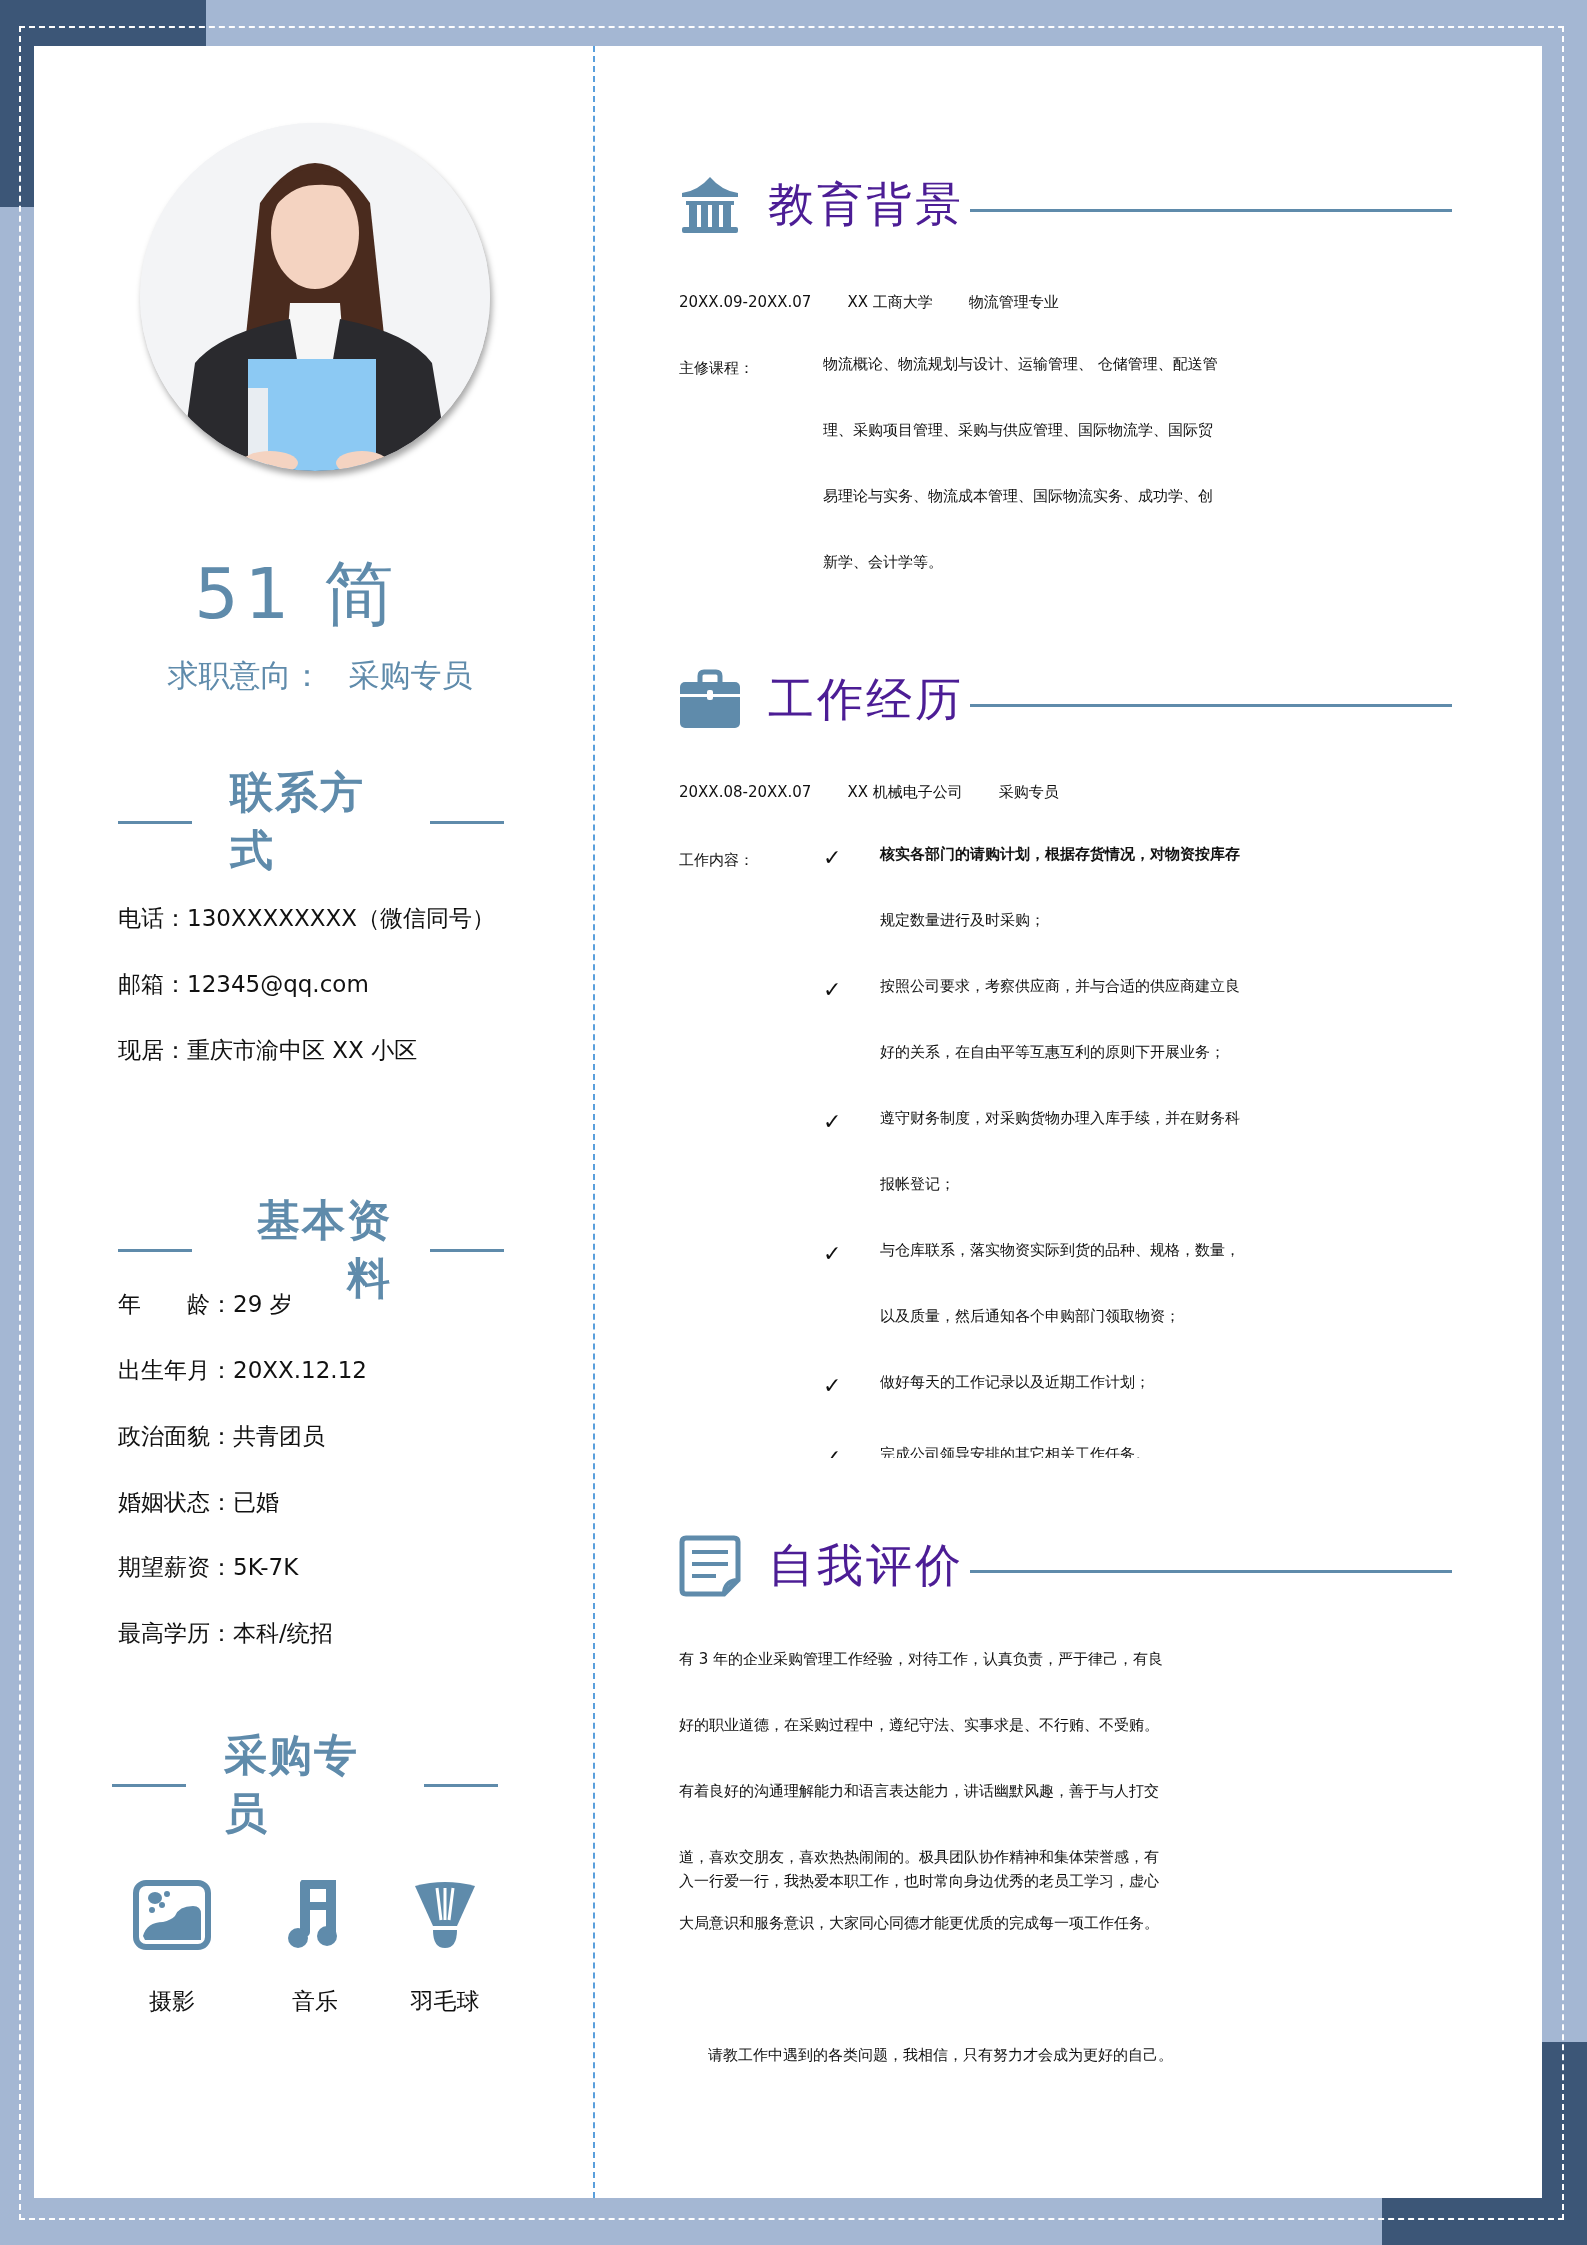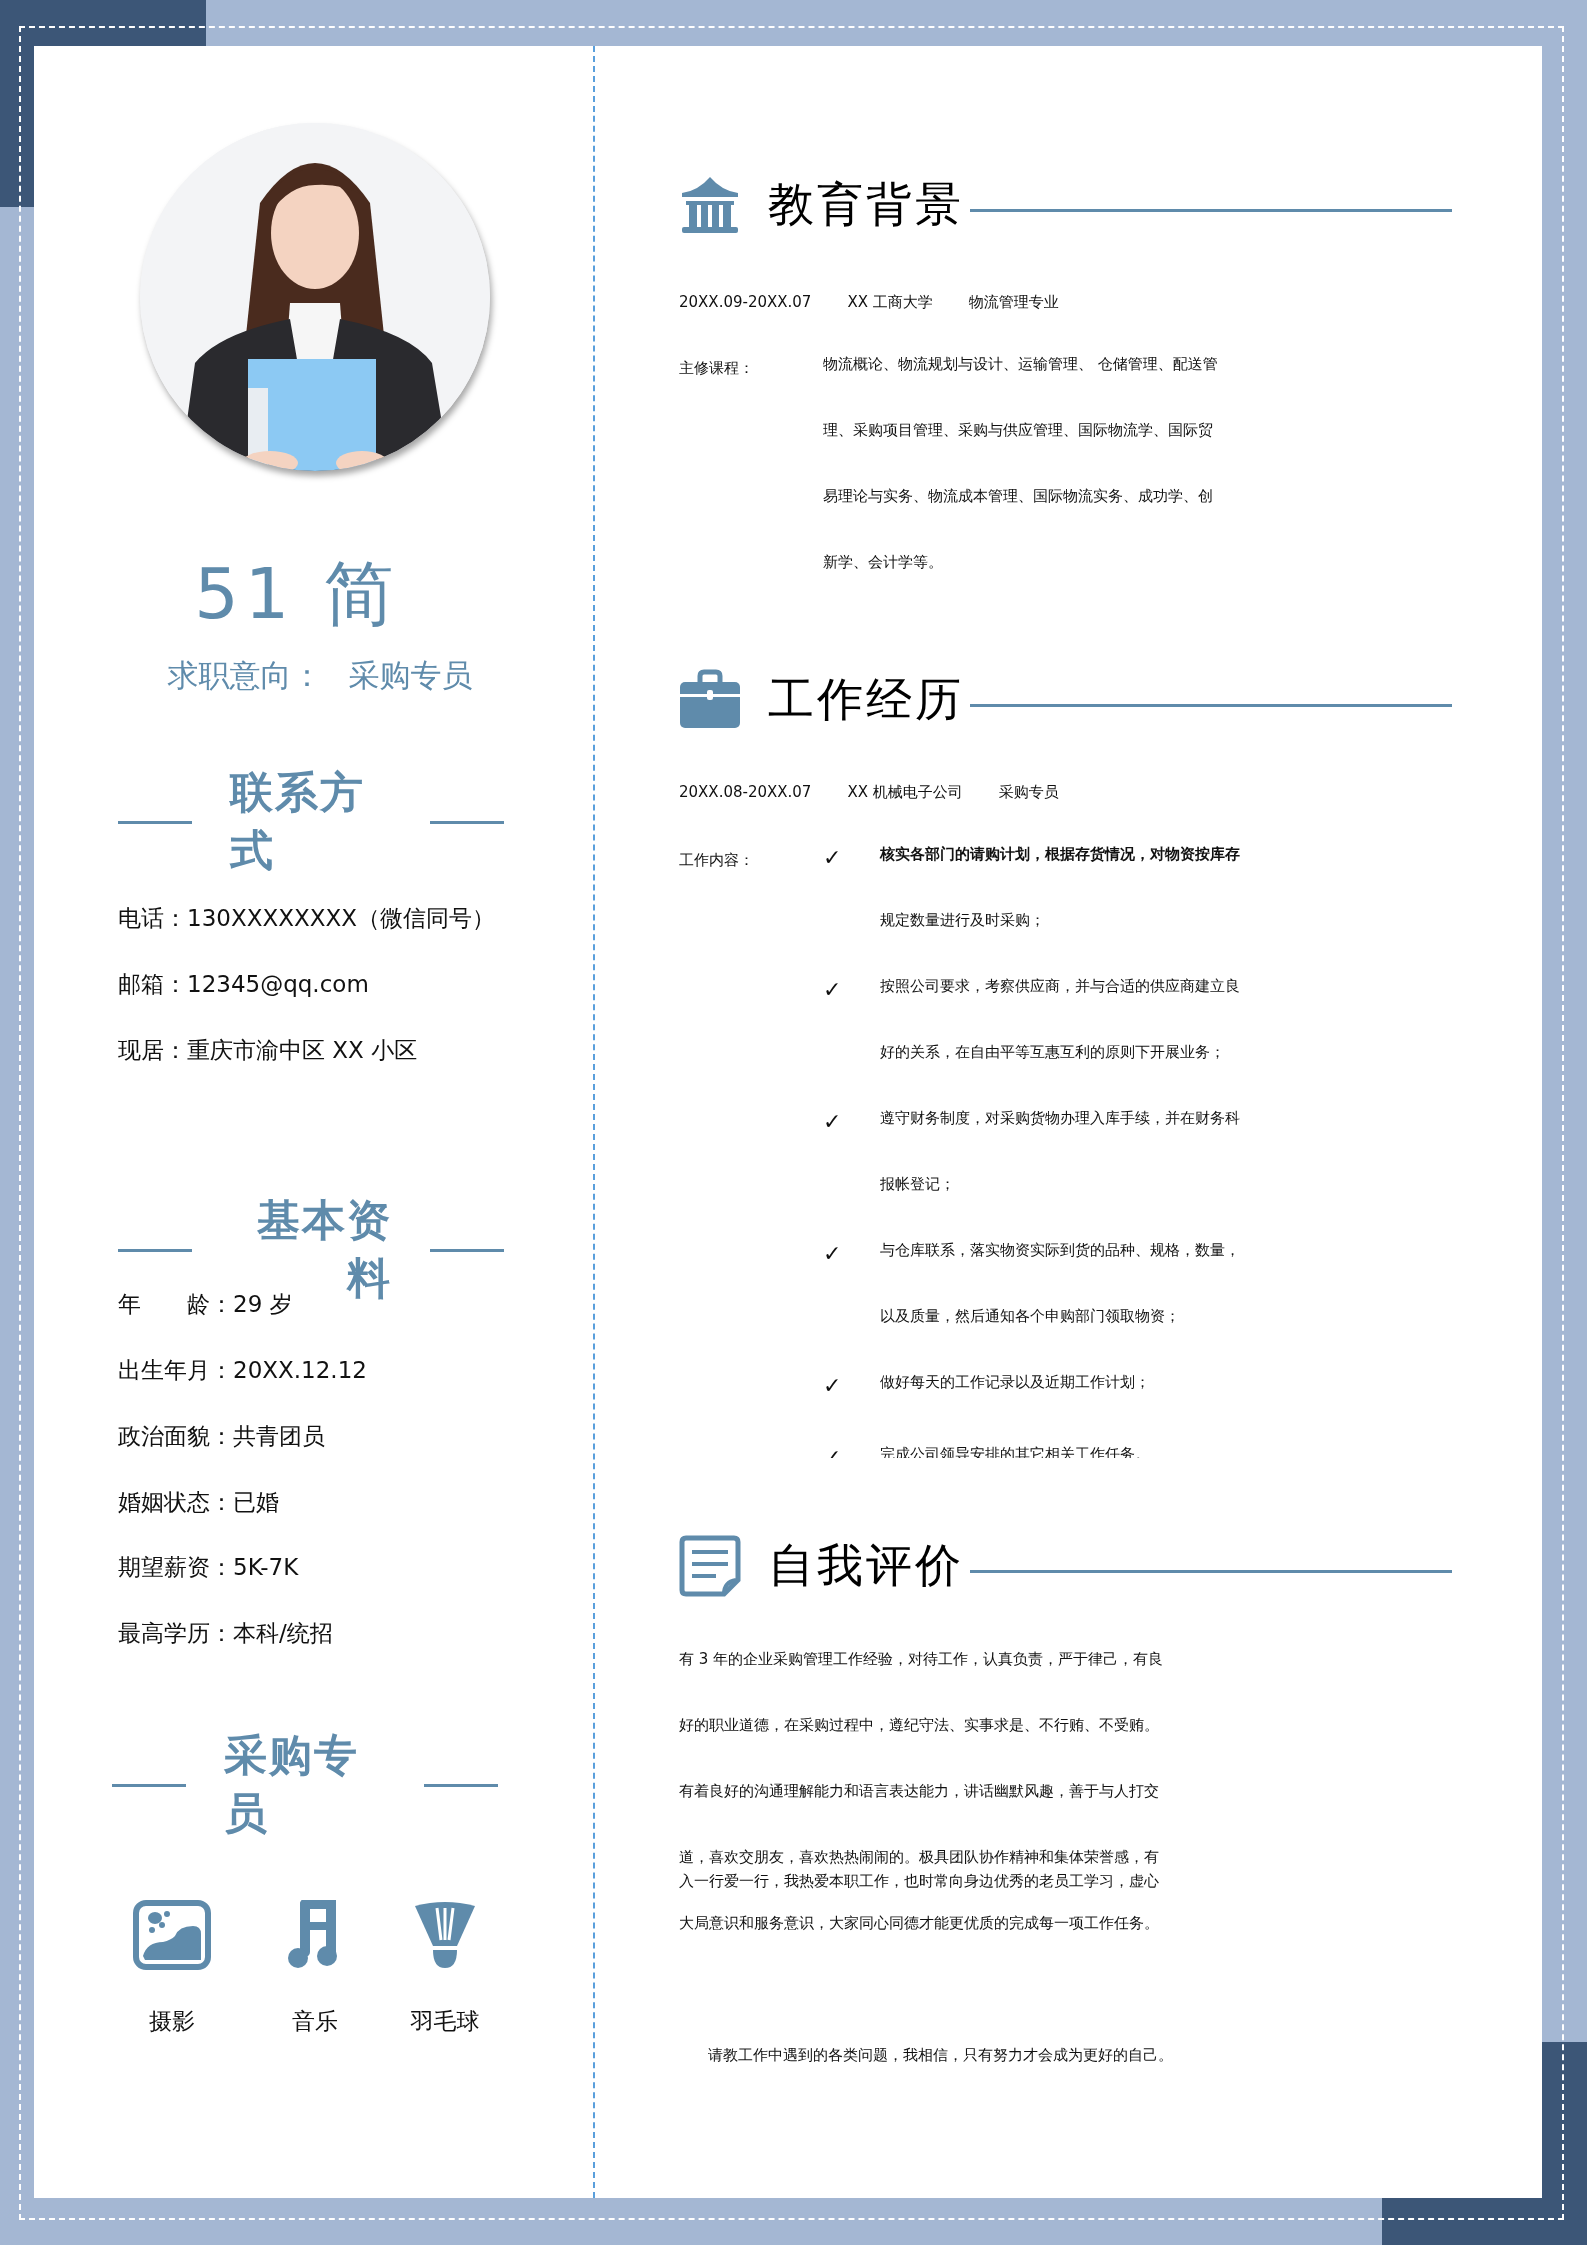--- a/index.html
+++ b/index.html
@@ -10,26 +10,26 @@
   .paper{position:absolute;left:34px;top:46px;width:1508px;height:2152px;background:#ffffff;}
   .divider{position:absolute;left:593px;top:46px;height:2152px;border-left:2px dashed #5a9fdc;}
   .photo{position:absolute;left:140px;top:123px;width:350px;height:348px;border-radius:50%;background:#f3f4f6;box-shadow:2px 5px 6px rgba(0,0,0,0.35);overflow:hidden;}
   .name{position:absolute;left:0;width:594px;top:548px;text-align:center;font-size:70px;color:#5f8bab;letter-spacing:6px;}
   .intent{position:absolute;left:0;width:630px;top:655px;text-align:center;font-size:31px;color:#5f8bab;}
   .intent span{margin-left:26px;}
   .side-head{position:absolute;left:118px;width:386px;height:50px;display:flex;align-items:center;justify-content:space-between;gap:38px;}
   .side-head .ln{width:82px;height:3px;background:#5f8bab;}
   .side-head .tt{font-size:43px;font-weight:bold;color:#5f8bab;letter-spacing:2px;}
   .side-row{position:absolute;left:118px;font-size:23px;color:#111;white-space:nowrap;}
-  .hobby{position:absolute;width:120px;text-align:center;margin-top:20px;}
+  .hobby{position:absolute;width:120px;text-align:center;}
   .hobby svg{display:block;margin:0 auto;}
   .hobby .lbl{font-size:23px;margin-top:36px;}
   .sec-head{position:absolute;left:678px;width:774px;height:70px;display:flex;align-items:center;}
   .sec-head .ic{width:64px;height:64px;flex:none;}
-  .sec-head .tt{font-size:46px;color:#000000;margin-left:26px;letter-spacing:3px;white-space:nowrap;}
+  .sec-head .tt{font-size:46px;color:#4c1d95;margin-left:26px;letter-spacing:3px;white-space:nowrap;}
   .sec-head .ln{flex:1;height:3px;background:#5f8bab;margin-left:6px;margin-top:10px;}
   .txt{position:absolute;font-size:15px;color:#111;white-space:nowrap;}
   .sp{display:inline-block;width:36px;}
   .check{position:absolute;left:823px;font-size:22px;}
   .clip{position:absolute;left:0;top:1445px;width:1587px;height:13px;overflow:hidden;}
 </style>
 </head>
 <body>
 
 <div class="corner-tl"></div>

